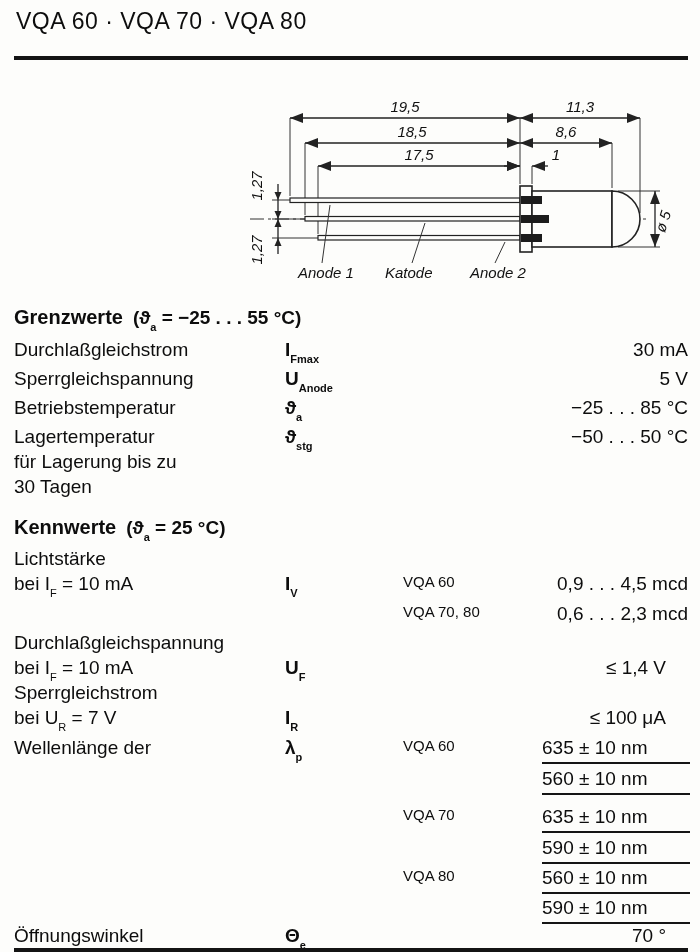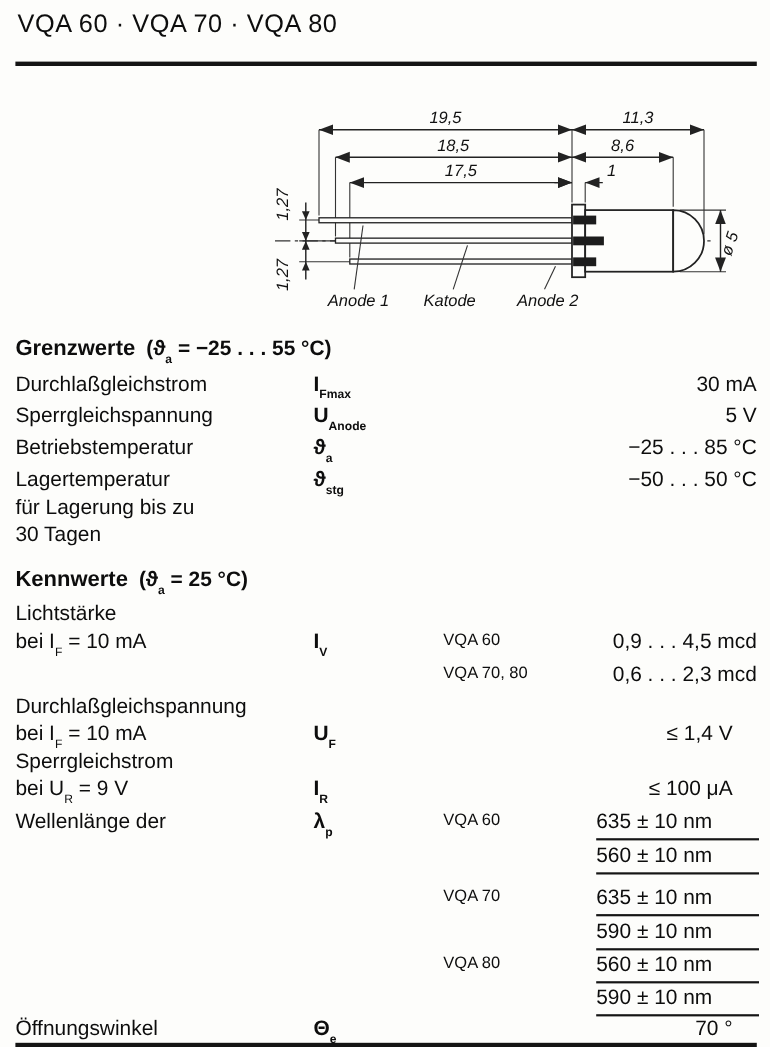--- a/index.html
+++ b/index.html
@@ -161,21 +161,21 @@
   <div class="abs c4" style="top:573px">0,9 . . . 4,5 mcd</div>
   <div class="abs c3" style="top:603px">VQA 70, 80</div>
   <div class="abs c4" style="top:603px">0,6 . . . 2,3 mcd</div>
 
   <div class="abs c1" style="top:632px">Durchlaßgleichspannung</div>
   <div class="abs c1" style="top:657px"><span>bei I</span><sub>F</sub><span> = 10 mA</span></div>
   <div class="abs c2" style="top:657px"><span>U</span><sub>F</sub></div>
   <div class="abs c4b" style="top:657px">≤ 1,4 V</div>
 
   <div class="abs c1" style="top:682px">Sperrgleichstrom</div>
-  <div class="abs c1" style="top:707px"><span>bei U</span><sub>R</sub><span> = 9 V</span></div>
+  <div class="abs c1" style="top:707px"><span>bei U</span><sub>R</sub><span> = 7 V</span></div>
   <div class="abs c2" style="top:707px"><span>I</span><sub>R</sub></div>
   <div class="abs c4b" style="top:707px">≤ 100 μA</div>
 
   <div class="abs c1" style="top:737px">Wellenlänge der</div>
   <div class="abs c2" style="top:737px"><span>λ</span><sub>p</sub></div>
 
   <div class="abs c3" style="top:737px">VQA 60</div>
   <div class="abs wval" style="top:737px">635 ± 10 nm</div>
   <div class="abs wval" style="top:768px">560 ± 10 nm</div>
 

